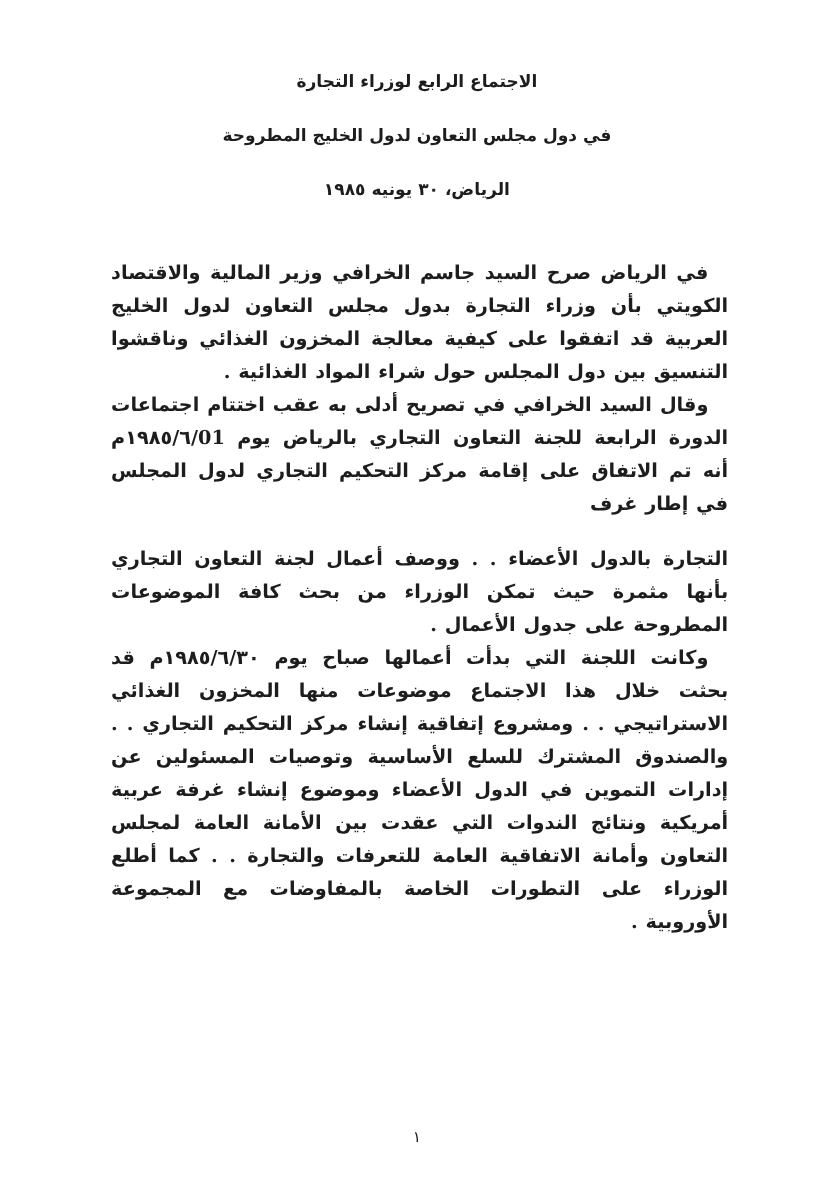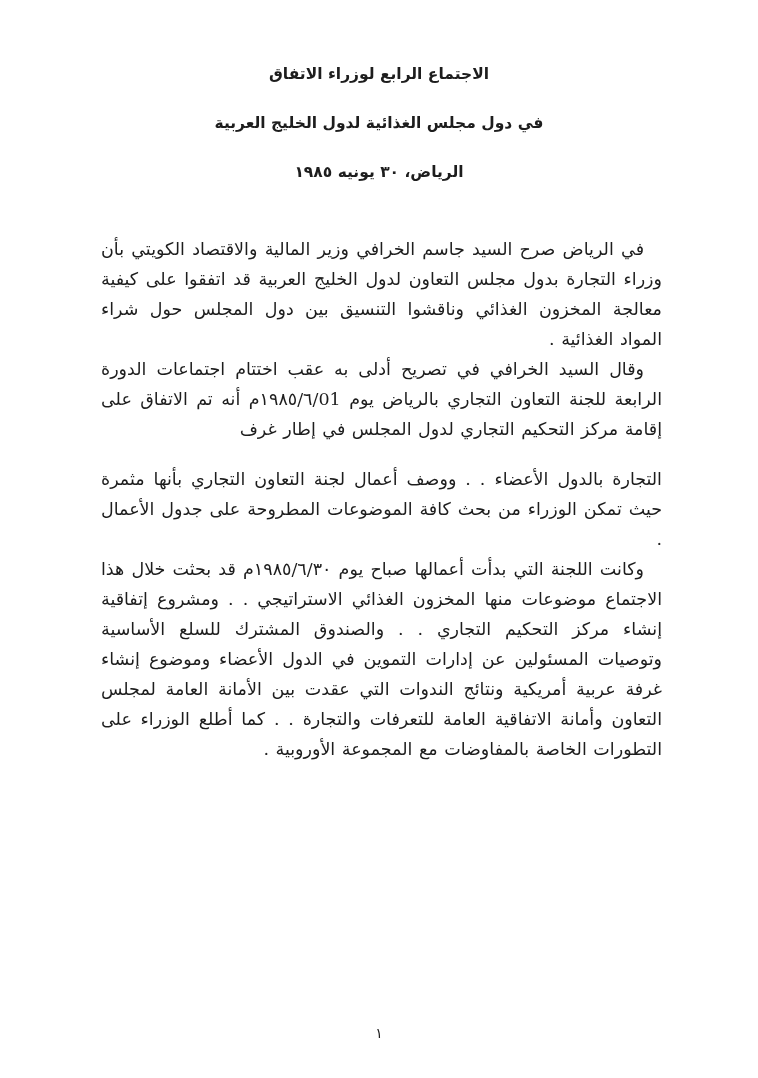--- a/index.html
+++ b/index.html
@@ -33,20 +33,21 @@
   .doc-body {
     position: absolute;
     top: 234px;
     right: 96px;
     left: 101px;
     direction: rtl;
     text-align: justify;
     font-size: 17.5px;
     line-height: 30px;
     word-spacing: 1px;
+    font-weight: bold;
   }
   .para {
     margin: 0;
     text-indent: 18px;
   }
   .para.continuation {
     text-indent: 0;
     margin-top: 20px;
   }
   .page-footer {
@@ -61,22 +62,22 @@
     font-size: 14px;
     color: #1d1d1d;
   }
 </style>
 </head>
 <body>
 
 <div class="page">
 
   <header class="doc-header">
-    <div class="title-line">الاجتماع الرابع لوزراء الاتفاق</div>
-    <div class="title-line">في دول مجلس الغذائية لدول الخليج العربية</div>
+    <div class="title-line">الاجتماع الرابع لوزراء التجارة</div>
+    <div class="title-line">في دول مجلس التعاون لدول الخليج المطروحة</div>
     <div class="title-line">الرياض، ٣٠ يونيه ١٩٨٥</div>
   </header>
 
   <main class="doc-body">
     <p class="para">في الرياض صرح السيد جاسم الخرافي وزير المالية والاقتصاد الكويتي بأن وزراء التجارة بدول مجلس التعاون لدول الخليج العربية قد اتفقوا على كيفية معالجة المخزون الغذائي وناقشوا التنسيق بين دول المجلس حول شراء المواد الغذائية .</p>
     <p class="para">وقال السيد الخرافي في تصريح أدلى به عقب اختتام اجتماعات الدورة الرابعة للجنة التعاون التجاري بالرياض يوم ١٩٨٥/٦/01م أنه تم الاتفاق على إقامة مركز التحكيم التجاري لدول المجلس في إطار غرف</p>
     <p class="para continuation">التجارة بالدول الأعضاء . . ووصف أعمال لجنة التعاون التجاري بأنها مثمرة حيث تمكن الوزراء من بحث كافة الموضوعات المطروحة على جدول الأعمال .</p>
     <p class="para">وكانت اللجنة التي بدأت أعمالها صباح يوم ١٩٨٥/٦/٣٠م قد بحثت خلال هذا الاجتماع موضوعات منها المخزون الغذائي الاستراتيجي . . ومشروع إتفاقية إنشاء مركز التحكيم التجاري . . والصندوق المشترك للسلع الأساسية وتوصيات المسئولين عن إدارات التموين في الدول الأعضاء وموضوع إنشاء غرفة عربية أمريكية ونتائج الندوات التي عقدت بين الأمانة العامة لمجلس التعاون وأمانة الاتفاقية العامة للتعرفات والتجارة . . كما أطلع الوزراء على التطورات الخاصة بالمفاوضات مع المجموعة الأوروبية .</p>
   </main>
 

